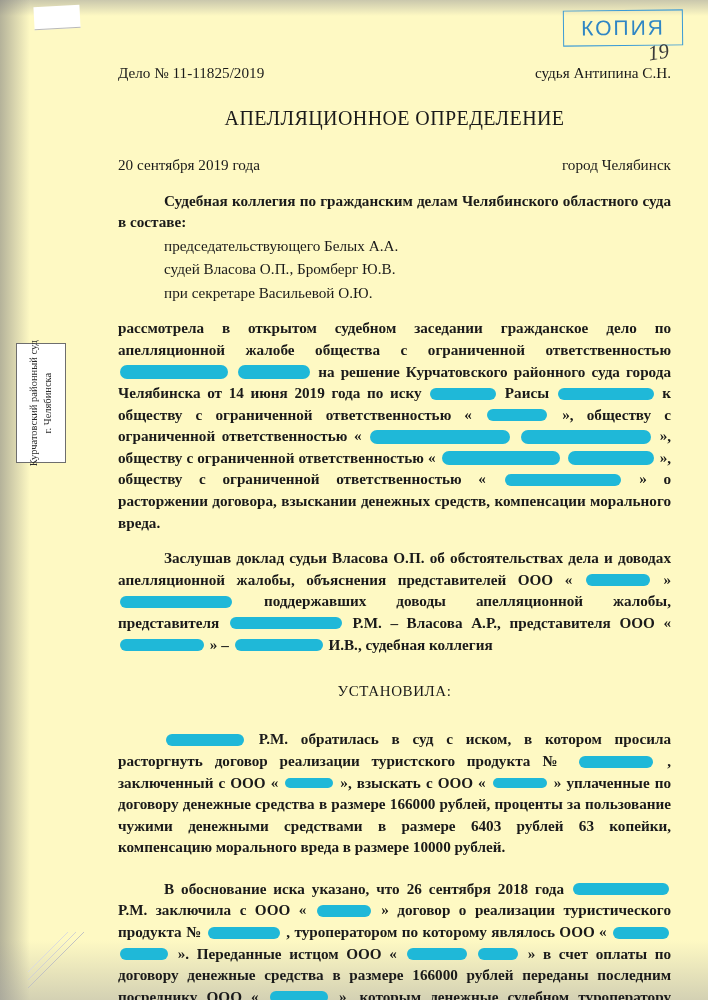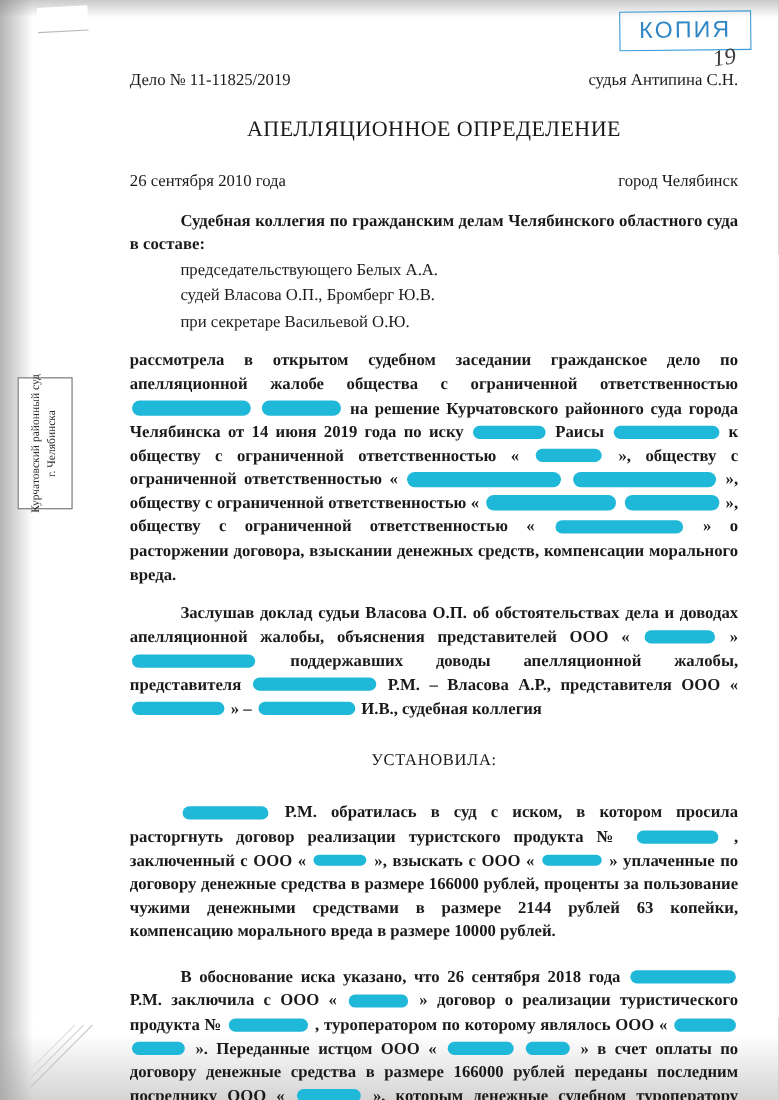--- a/index.html
+++ b/index.html
@@ -4,21 +4,21 @@
 <style>
   html, body {
     margin: 0;
     padding: 0;
     background: #8a8a8a;
   }
   .page {
     position: relative;
     width: 708px;
     height: 1000px;
-    background: #ffffff;
+    background: #fef9c3;
     overflow: hidden;
     font-family: "Liberation Serif", serif;
     color: #1a1a1a;
   }
   
   .scan-shadow-left {
     position: absolute;
     left: 0; top: 0;
     width: 30px; height: 1000px;
     background: linear-gradient(to right, rgba(120,120,120,0.55), rgba(255,255,255,0));
@@ -196,21 +196,21 @@
   <div class="body">
 
     <div class="row">
       <span>Дело № 11-11825/2019</span>
       <span>судья Антипина С.Н.</span>
     </div>
 
     <div class="center title">АПЕЛЛЯЦИОННОЕ ОПРЕДЕЛЕНИЕ</div>
 
     <div class="row datecity">
-      <span>26 сентября 2010 года</span>
+      <span>20 сентября 2019 года</span>
       <span>город Челябинск</span>
     </div>
 
     <div class="para indent">
       <span>Судебная коллегия по гражданским делам Челябинского областного суда в составе:</span>
     </div>
 
     <div class="tight pad-left-1">председательствующего Белых А.А.</div>
     <div class="tight pad-left-1">судей Власова О.П., Бромберг Ю.В.</div>
     <div class="tight pad-left-1">при секретаре Васильевой О.Ю.</div>
@@ -254,21 +254,21 @@
     <div class="center sub-title">УСТАНОВИЛА:</div>
 
     <div class="para indent" style="margin-top:26px">
       <span class="redact" style="width:78px"></span>
       <span>Р.М. обратилась в суд с иском, в котором просила расторгнуть договор реализации туристского продукта №</span>
       <span class="redact" style="width:74px"></span>
       <span>, заключенный с ООО «</span>
       <span class="redact thin" style="width:48px"></span>
       <span>», взыскать с ООО «</span>
       <span class="redact thin" style="width:54px"></span>
-      <span>» уплаченные по договору денежные средства в размере 166000 рублей, проценты за пользование чужими денежными средствами в размере 2144 рублей 63 копейки, компенсацию морального вреда в размере 10000 рублей.</span>
+      <span>» уплаченные по договору денежные средства в размере 166000 рублей, проценты за пользование чужими денежными средствами в размере 6403 рублей 63 копейки, компенсацию морального вреда в размере 10000 рублей.</span>
     </div>
 
     <div class="para indent" style="margin-top:20px">
       <span>В обоснование иска указано, что 26 сентября 2018 года</span>
       <span class="redact" style="width:96px"></span>
       <span>Р.М. заключила с ООО «</span>
       <span class="redact" style="width:54px"></span>
       <span>» договор о реализации туристического продукта №</span>
       <span class="redact" style="width:72px"></span>
       <span>, туроператором по которому являлось ООО «</span>

